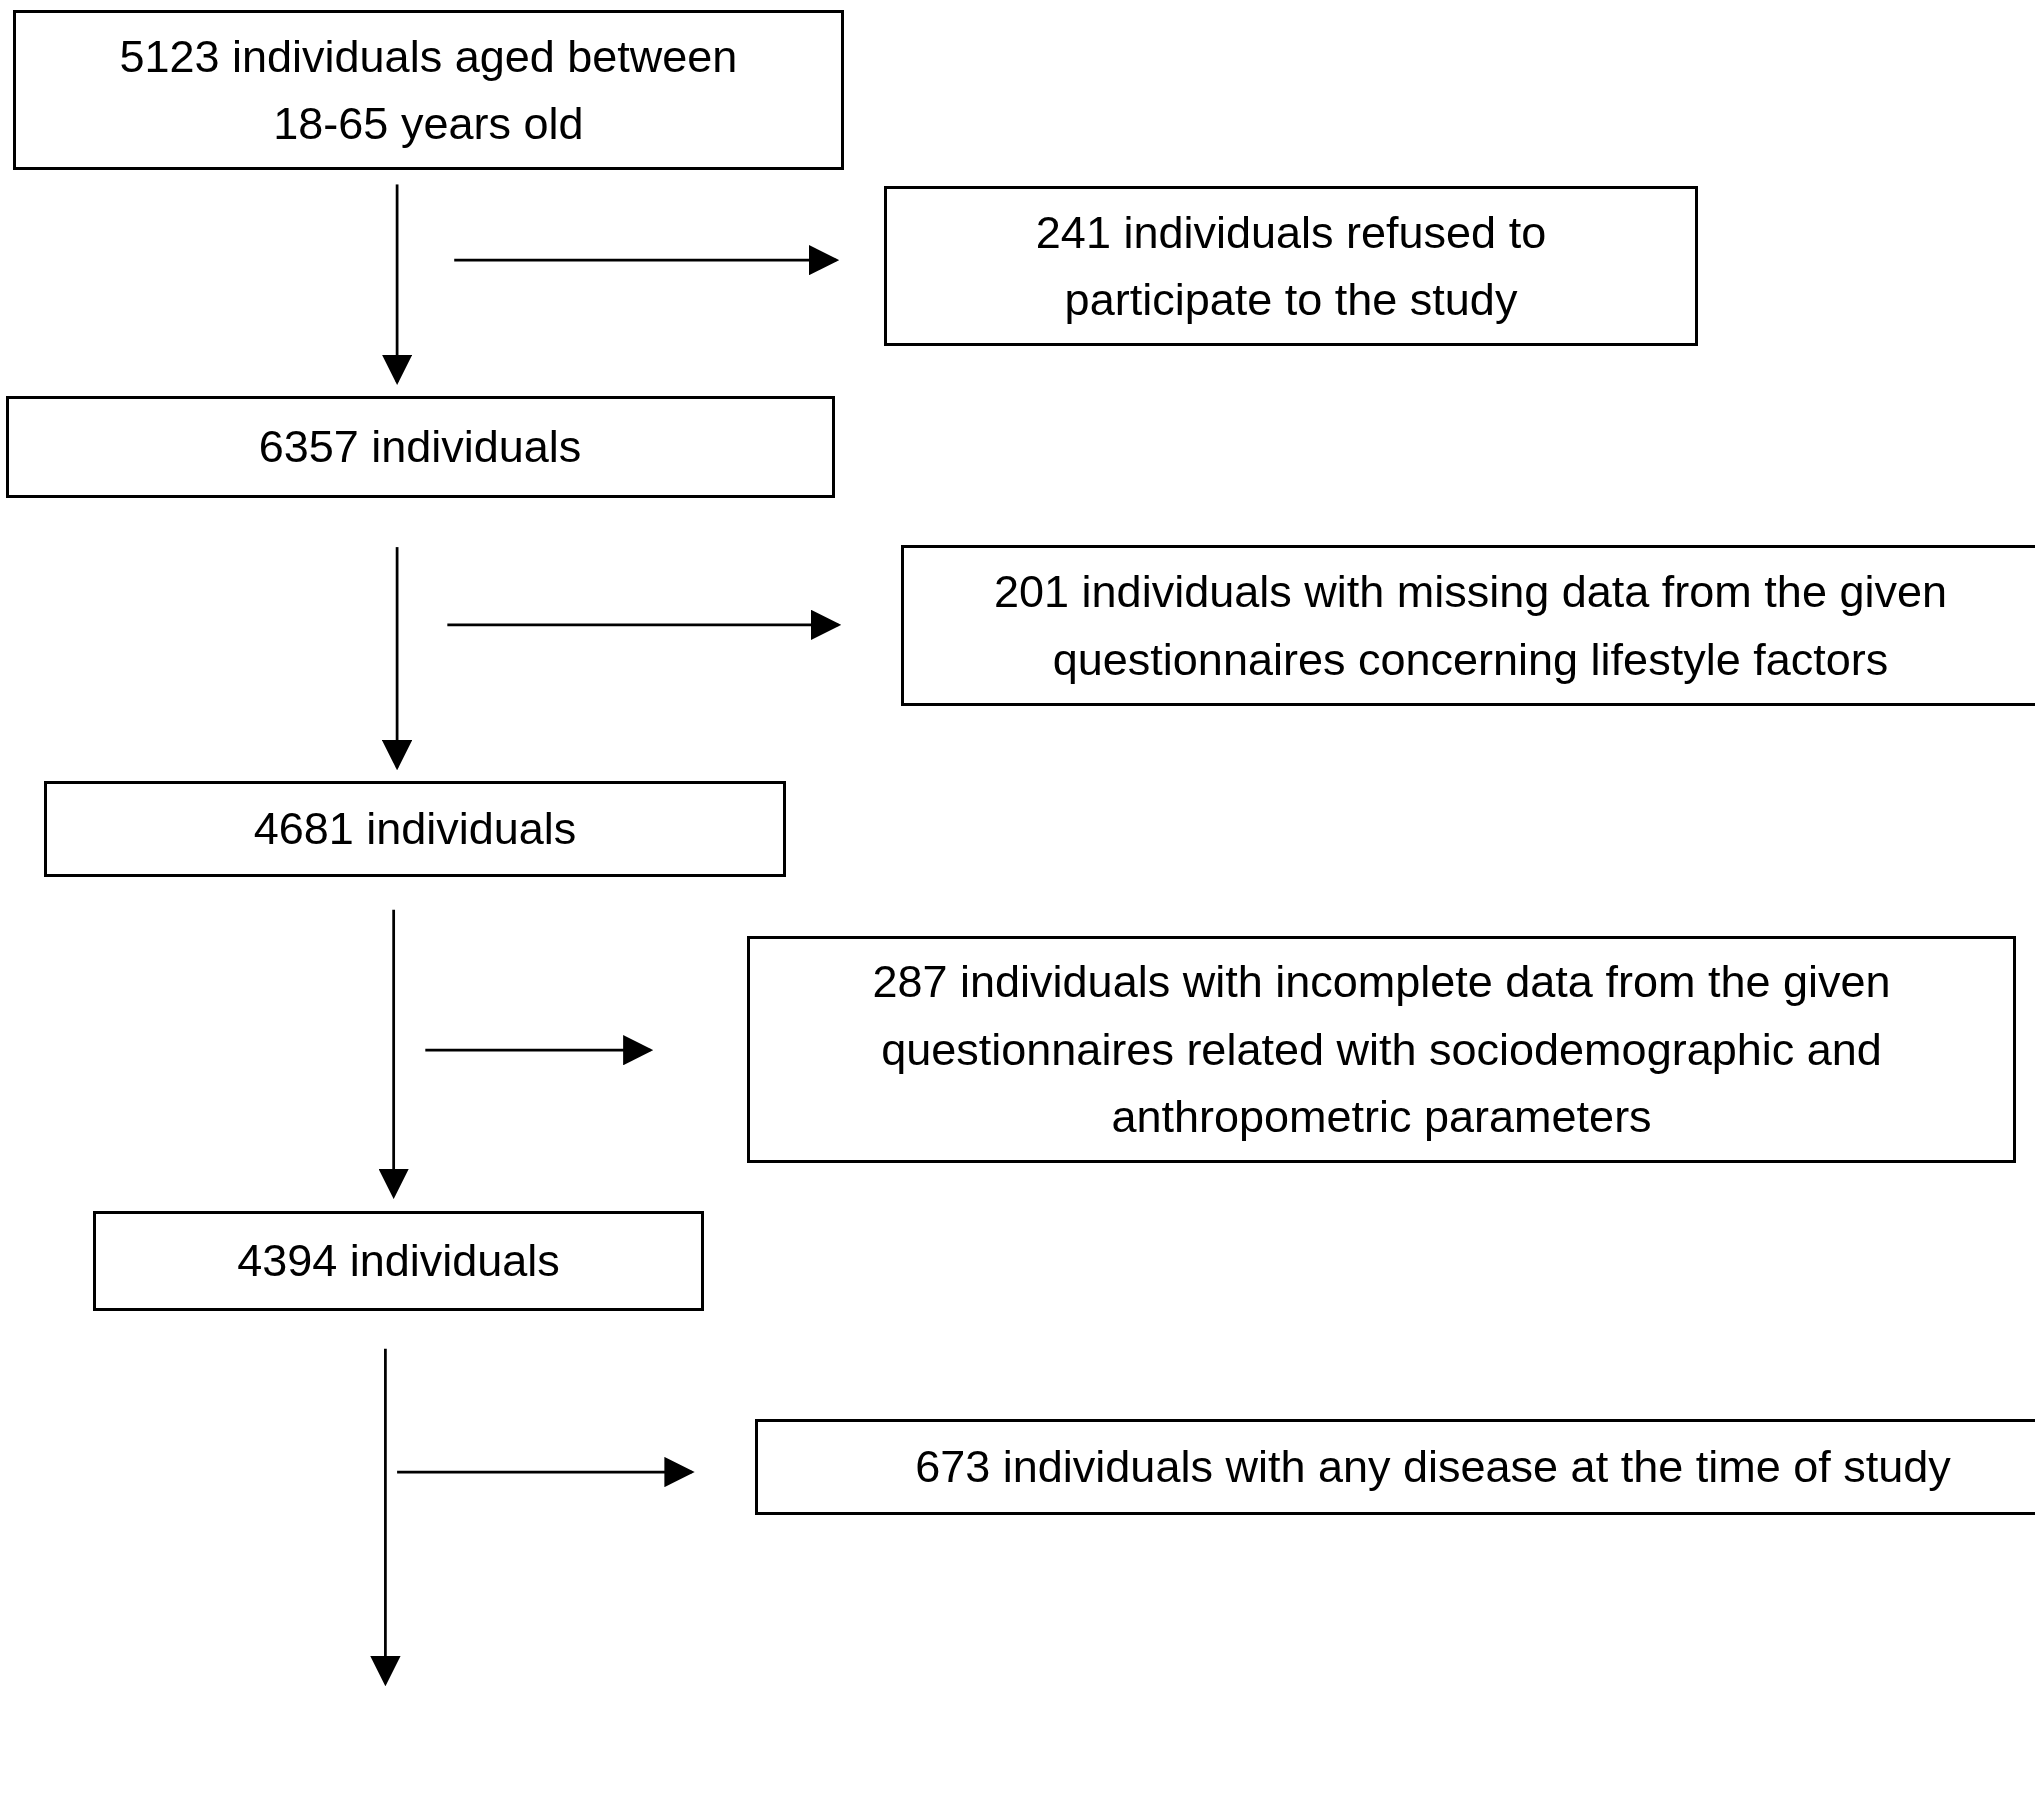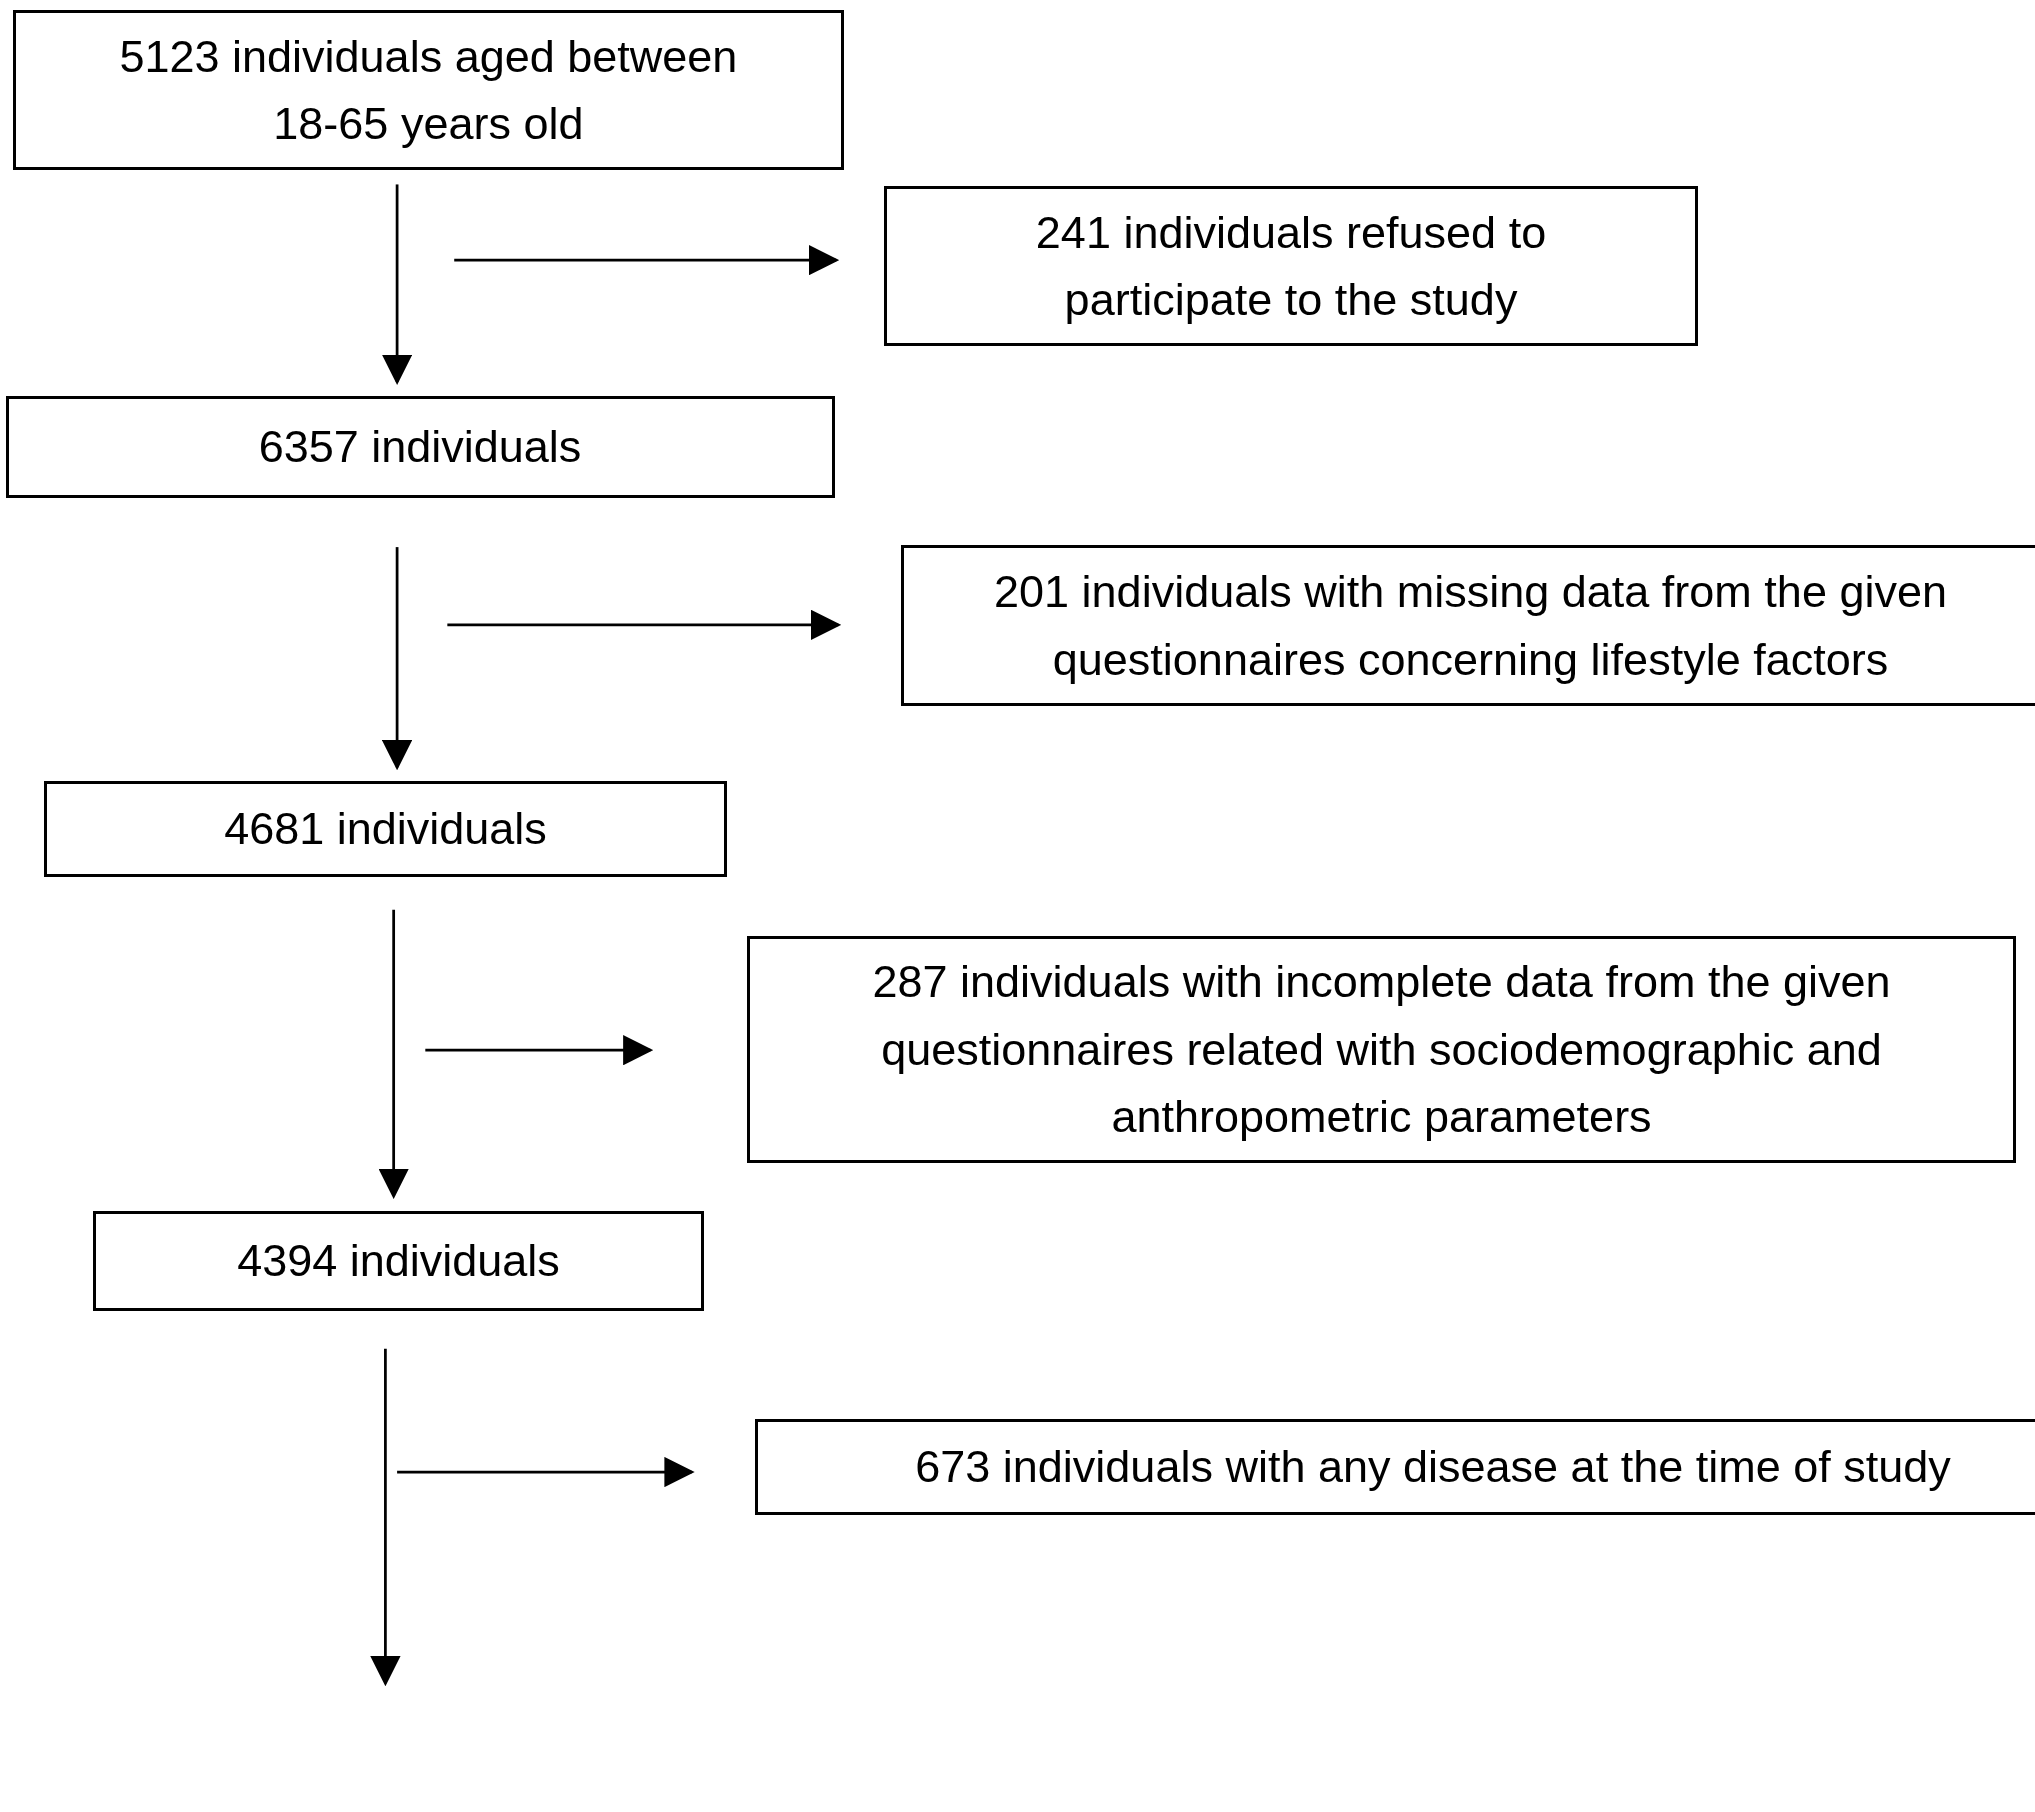--- a/index.html
+++ b/index.html
@@ -76,21 +76,21 @@
 
   <div class="node" style="left:5.5px; top:396px; width:829px; height:102px;">
     <span>6357 individuals</span>
   </div>
 
   <div class="node" style="left:881px; top:545px; width:1139px; height:161px;margin-left:20px;">
     <span>201 individuals with missing data from the given
 questionnaires concerning lifestyle factors</span>
   </div>
 
-  <div class="node" style="left:44px; top:781px; width:683px; height:96px;">
+  <div class="node" style="left:44px; top:781px; width:742px; height:96px;">
     <span>4681 individuals</span>
   </div>
 
   <div class="node" style="left:747px; top:936px; width:1269px; height:227px;">
     <span>287 individuals with incomplete data from the given
 questionnaires related with sociodemographic and
 anthropometric parameters</span>
   </div>
 
   <div class="node" style="left:93px; top:1211px; width:611px; height:100px;">

